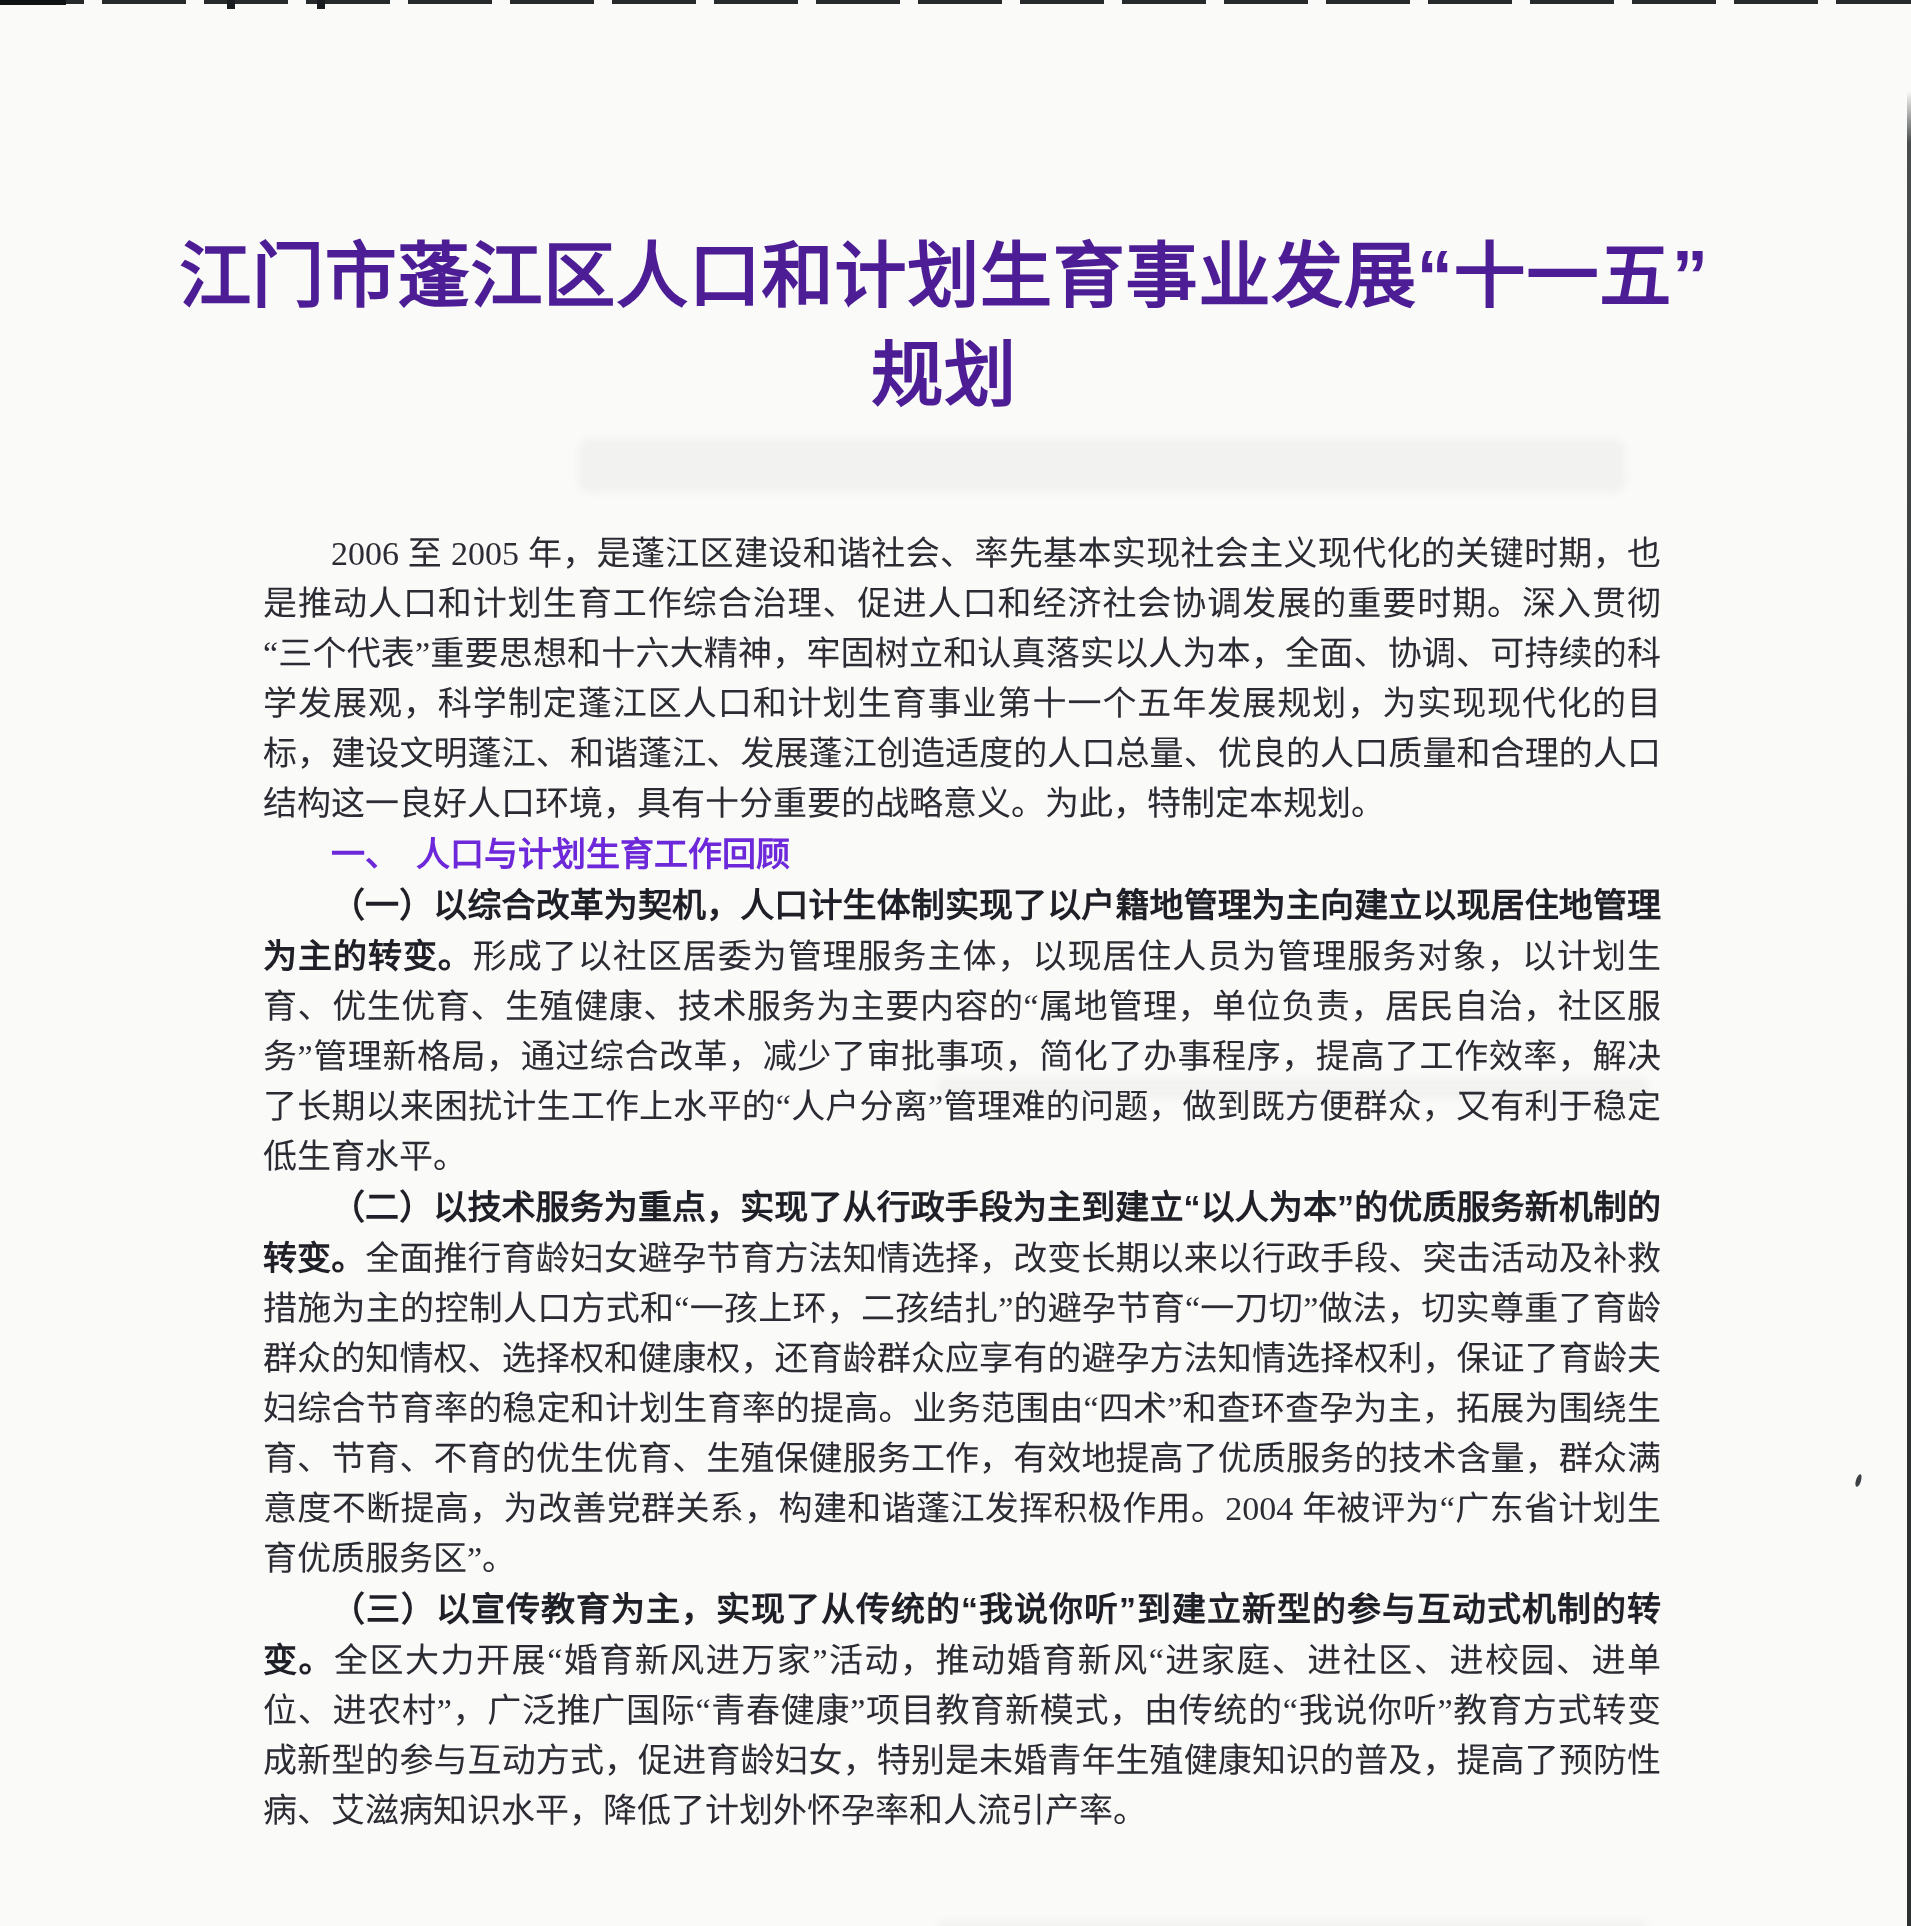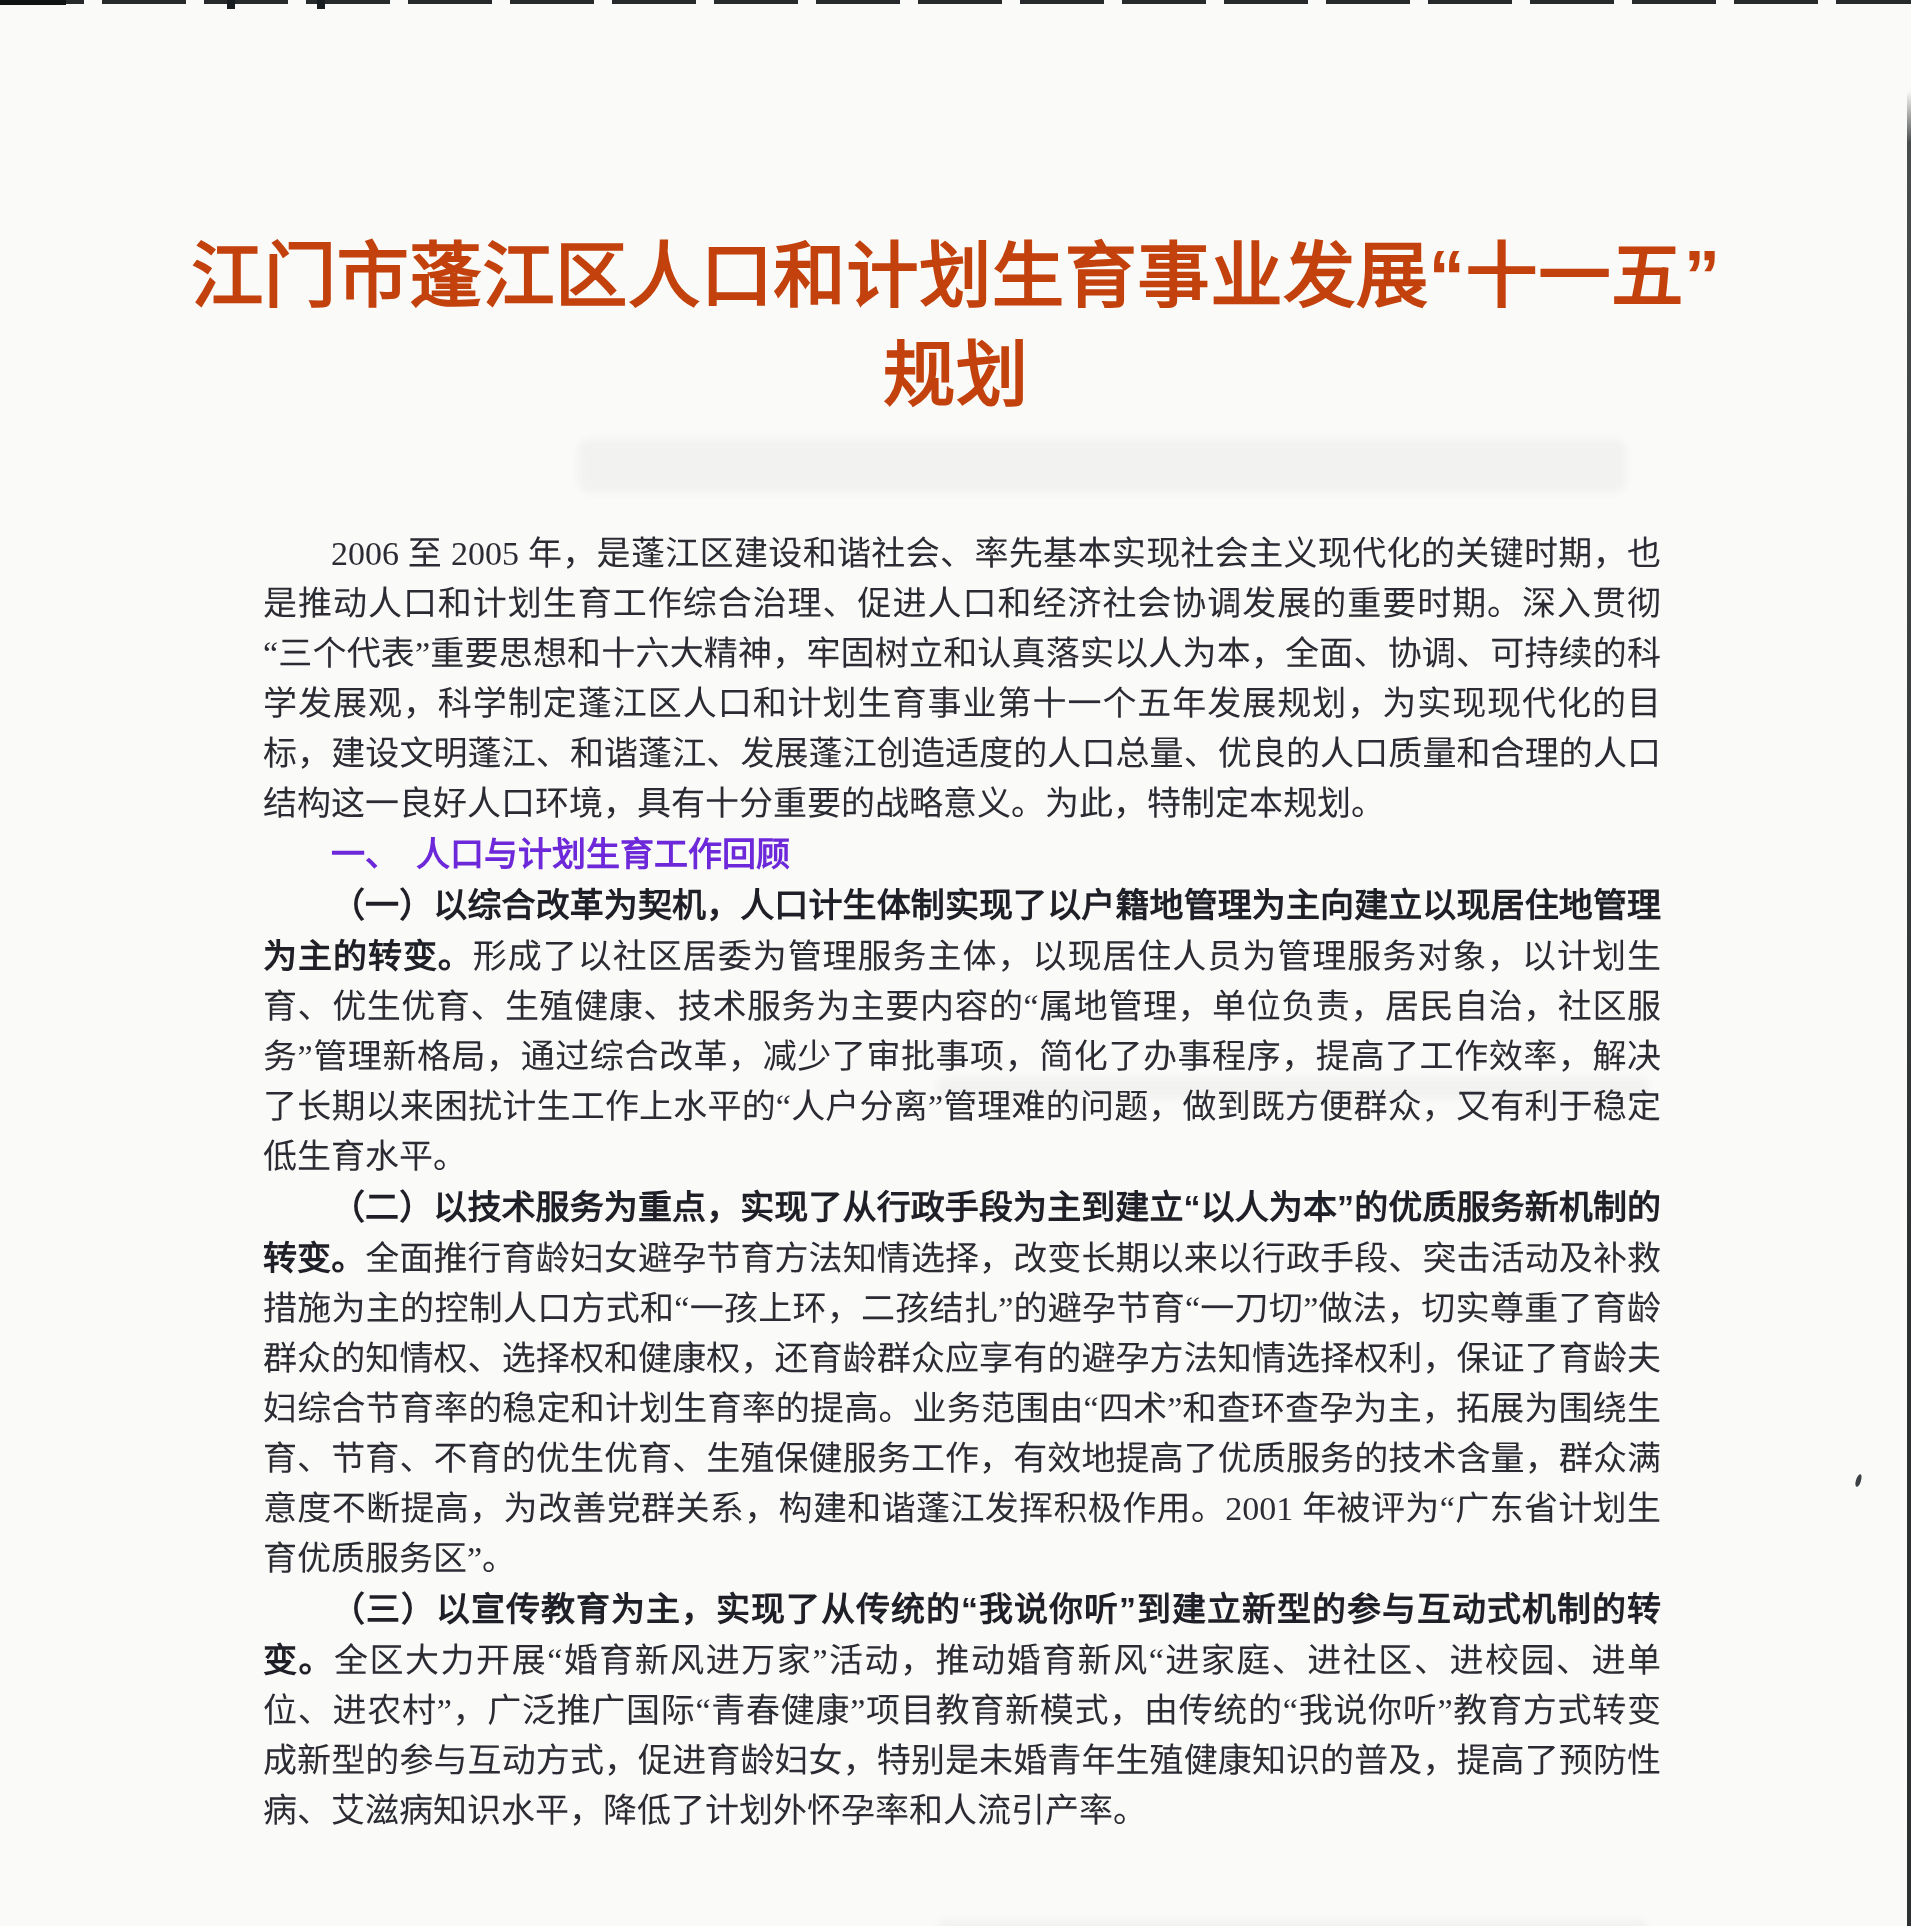--- a/index.html
+++ b/index.html
@@ -67,25 +67,25 @@
     opacity: 0.05;
     border-radius: 11.6px;
   }
   .smudge-1 { left: 578px; top: 439px; width: 1048px; height: 54px; }
   .smudge-2 { left: 936px; top: 1077px; width: 713px; height: 22.3px;  }
   .smudge-3 { left: 936px; top: 1920px; width: 713px; height: 20px;  }
 
   
   .doc-title {
     position: absolute;
-    left: 116px;
+    left: 104px;
     width: 1680px;
     top: 227px;
     text-align: center;
-    color: #c2410c;
+    color: #4c1d95;
     font-family: "Liberation Sans", "DejaVu Sans", sans-serif;
     font-weight: 700;
     font-size: 72px;
     line-height: 99px;
     letter-spacing: 0.8px;
   }
   .doc-body {
     position: absolute;
     left: 263px;
     top: 529px;
@@ -136,19 +136,19 @@
 
   <div class="doc-body">
 
     <p><span class="para-text">2006 至 2005 年，是蓬江区建设和谐社会、率先基本实现社会主义现代化的关键时期，也是推动人口和计划生育工作综合治理、促进人口和经济社会协调发展的重要时期。深入贯彻“三个代表”重要思想和十六大精神，牢固树立和认真落实以人为本，全面、协调、可持续的科学发展观，科学制定蓬江区人口和计划生育事业第十一个五年发展规划，为实现现代化的目标，建设文明蓬江、和谐蓬江、发展蓬江创造适度的人口总量、优良的人口质量和合理的人口结构这一良好人口环境，具有十分重要的战略意义。为此，特制定本规划。</span></p>
 
     <p><span class="section-heading">一、　人口与计划生育工作回顾</span></p>
 
 
     <p><span class="para-lead">（一）以综合改革为契机，人口计生体制实现了以户籍地管理为主向建立以现居住地管理为主的转变。</span><span class="para-text">形成了以社区居委为管理服务主体，以现居住人员为管理服务对象，以计划生育、优生优育、生殖健康、技术服务为主要内容的“属地管理，单位负责，居民自治，社区服务”管理新格局，通过综合改革，减少了审批事项，简化了办事程序，提高了工作效率，解决了长期以来困扰计生工作上水平的“人户分离”管理难的问题，做到既方便群众，又有利于稳定低生育水平。</span></p>
 
-    <p><span class="para-lead">（二）以技术服务为重点，实现了从行政手段为主到建立“以人为本”的优质服务新机制的转变。</span><span class="para-text">全面推行育龄妇女避孕节育方法知情选择，改变长期以来以行政手段、突击活动及补救措施为主的控制人口方式和“一孩上环，二孩结扎”的避孕节育“一刀切”做法，切实尊重了育龄群众的知情权、选择权和健康权，还育龄群众应享有的避孕方法知情选择权利，保证了育龄夫妇综合节育率的稳定和计划生育率的提高。业务范围由“四术”和查环查孕为主，拓展为围绕生育、节育、不育的优生优育、生殖保健服务工作，有效地提高了优质服务的技术含量，群众满意度不断提高，为改善党群关系，构建和谐蓬江发挥积极作用。2001 年被评为“广东省计划生育优质服务区”。</span></p>
+    <p><span class="para-lead">（二）以技术服务为重点，实现了从行政手段为主到建立“以人为本”的优质服务新机制的转变。</span><span class="para-text">全面推行育龄妇女避孕节育方法知情选择，改变长期以来以行政手段、突击活动及补救措施为主的控制人口方式和“一孩上环，二孩结扎”的避孕节育“一刀切”做法，切实尊重了育龄群众的知情权、选择权和健康权，还育龄群众应享有的避孕方法知情选择权利，保证了育龄夫妇综合节育率的稳定和计划生育率的提高。业务范围由“四术”和查环查孕为主，拓展为围绕生育、节育、不育的优生优育、生殖保健服务工作，有效地提高了优质服务的技术含量，群众满意度不断提高，为改善党群关系，构建和谐蓬江发挥积极作用。2004 年被评为“广东省计划生育优质服务区”。</span></p>
 
     <p><span class="para-lead">（三）以宣传教育为主，实现了从传统的“我说你听”到建立新型的参与互动式机制的转变。</span><span class="para-text">全区大力开展“婚育新风进万家”活动，推动婚育新风“进家庭、进社区、进校园、进单位、进农村”，广泛推广国际“青春健康”项目教育新模式，由传统的“我说你听”教育方式转变成新型的参与互动方式，促进育龄妇女，特别是未婚青年生殖健康知识的普及，提高了预防性病、艾滋病知识水平，降低了计划外怀孕率和人流引产率。</span></p>
 
   </div>
 </div>
 
 
 </body></html>

